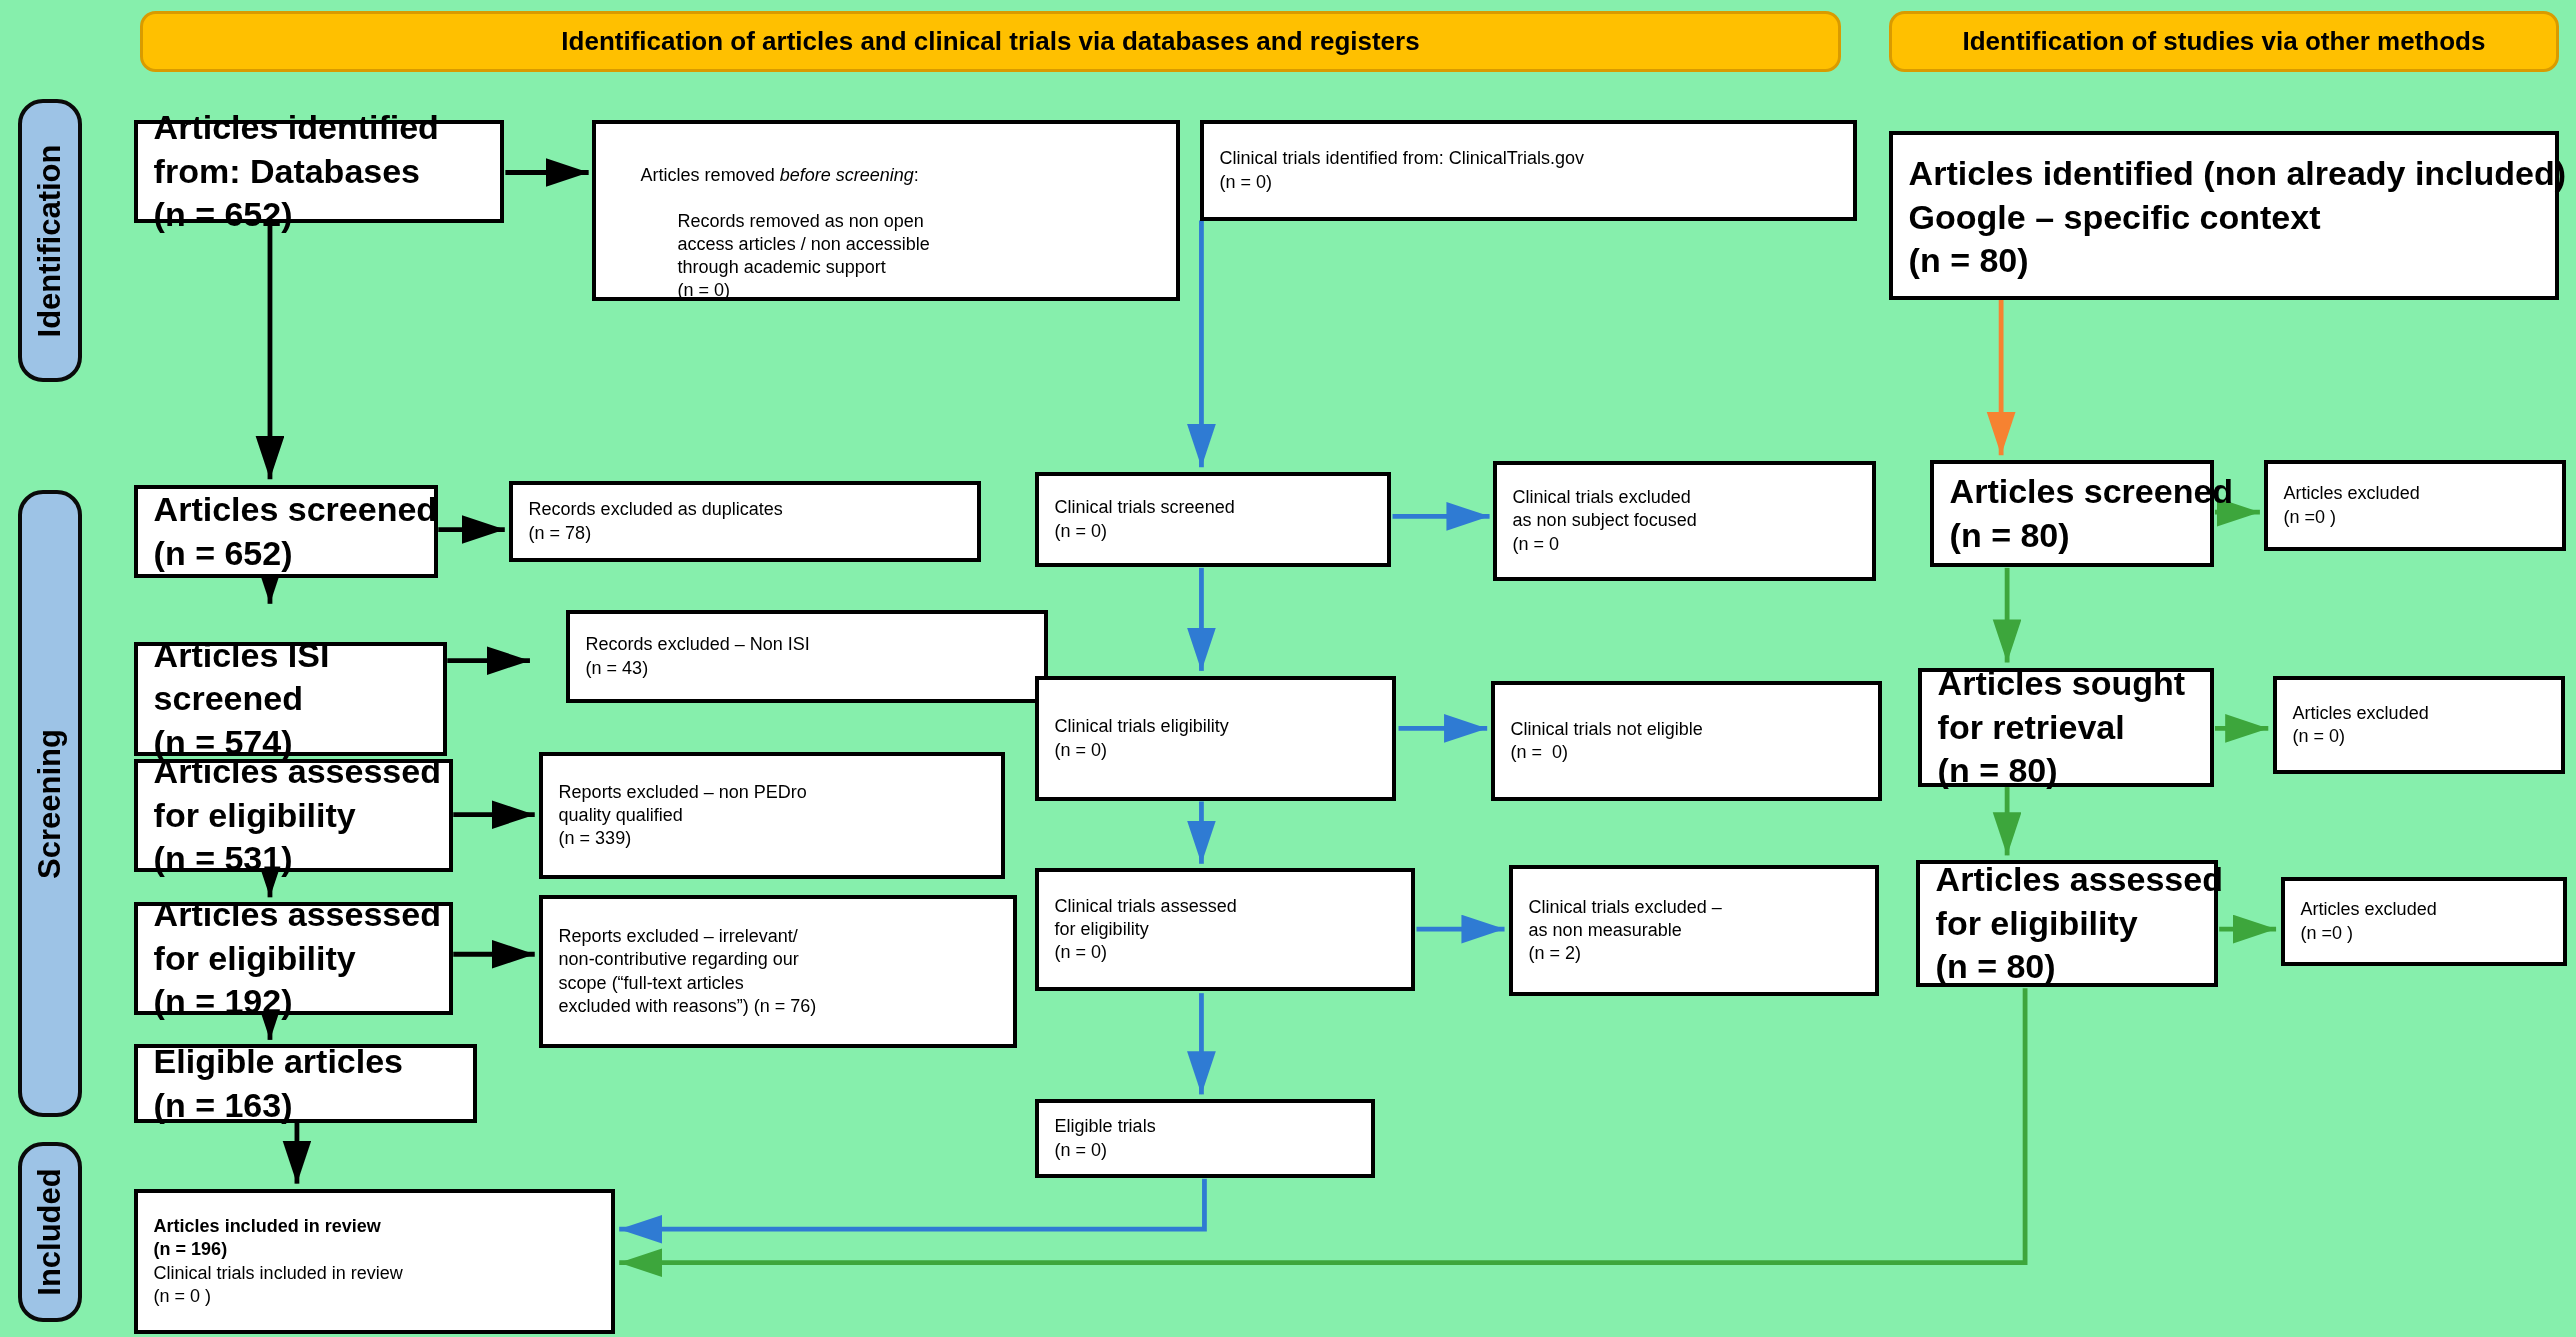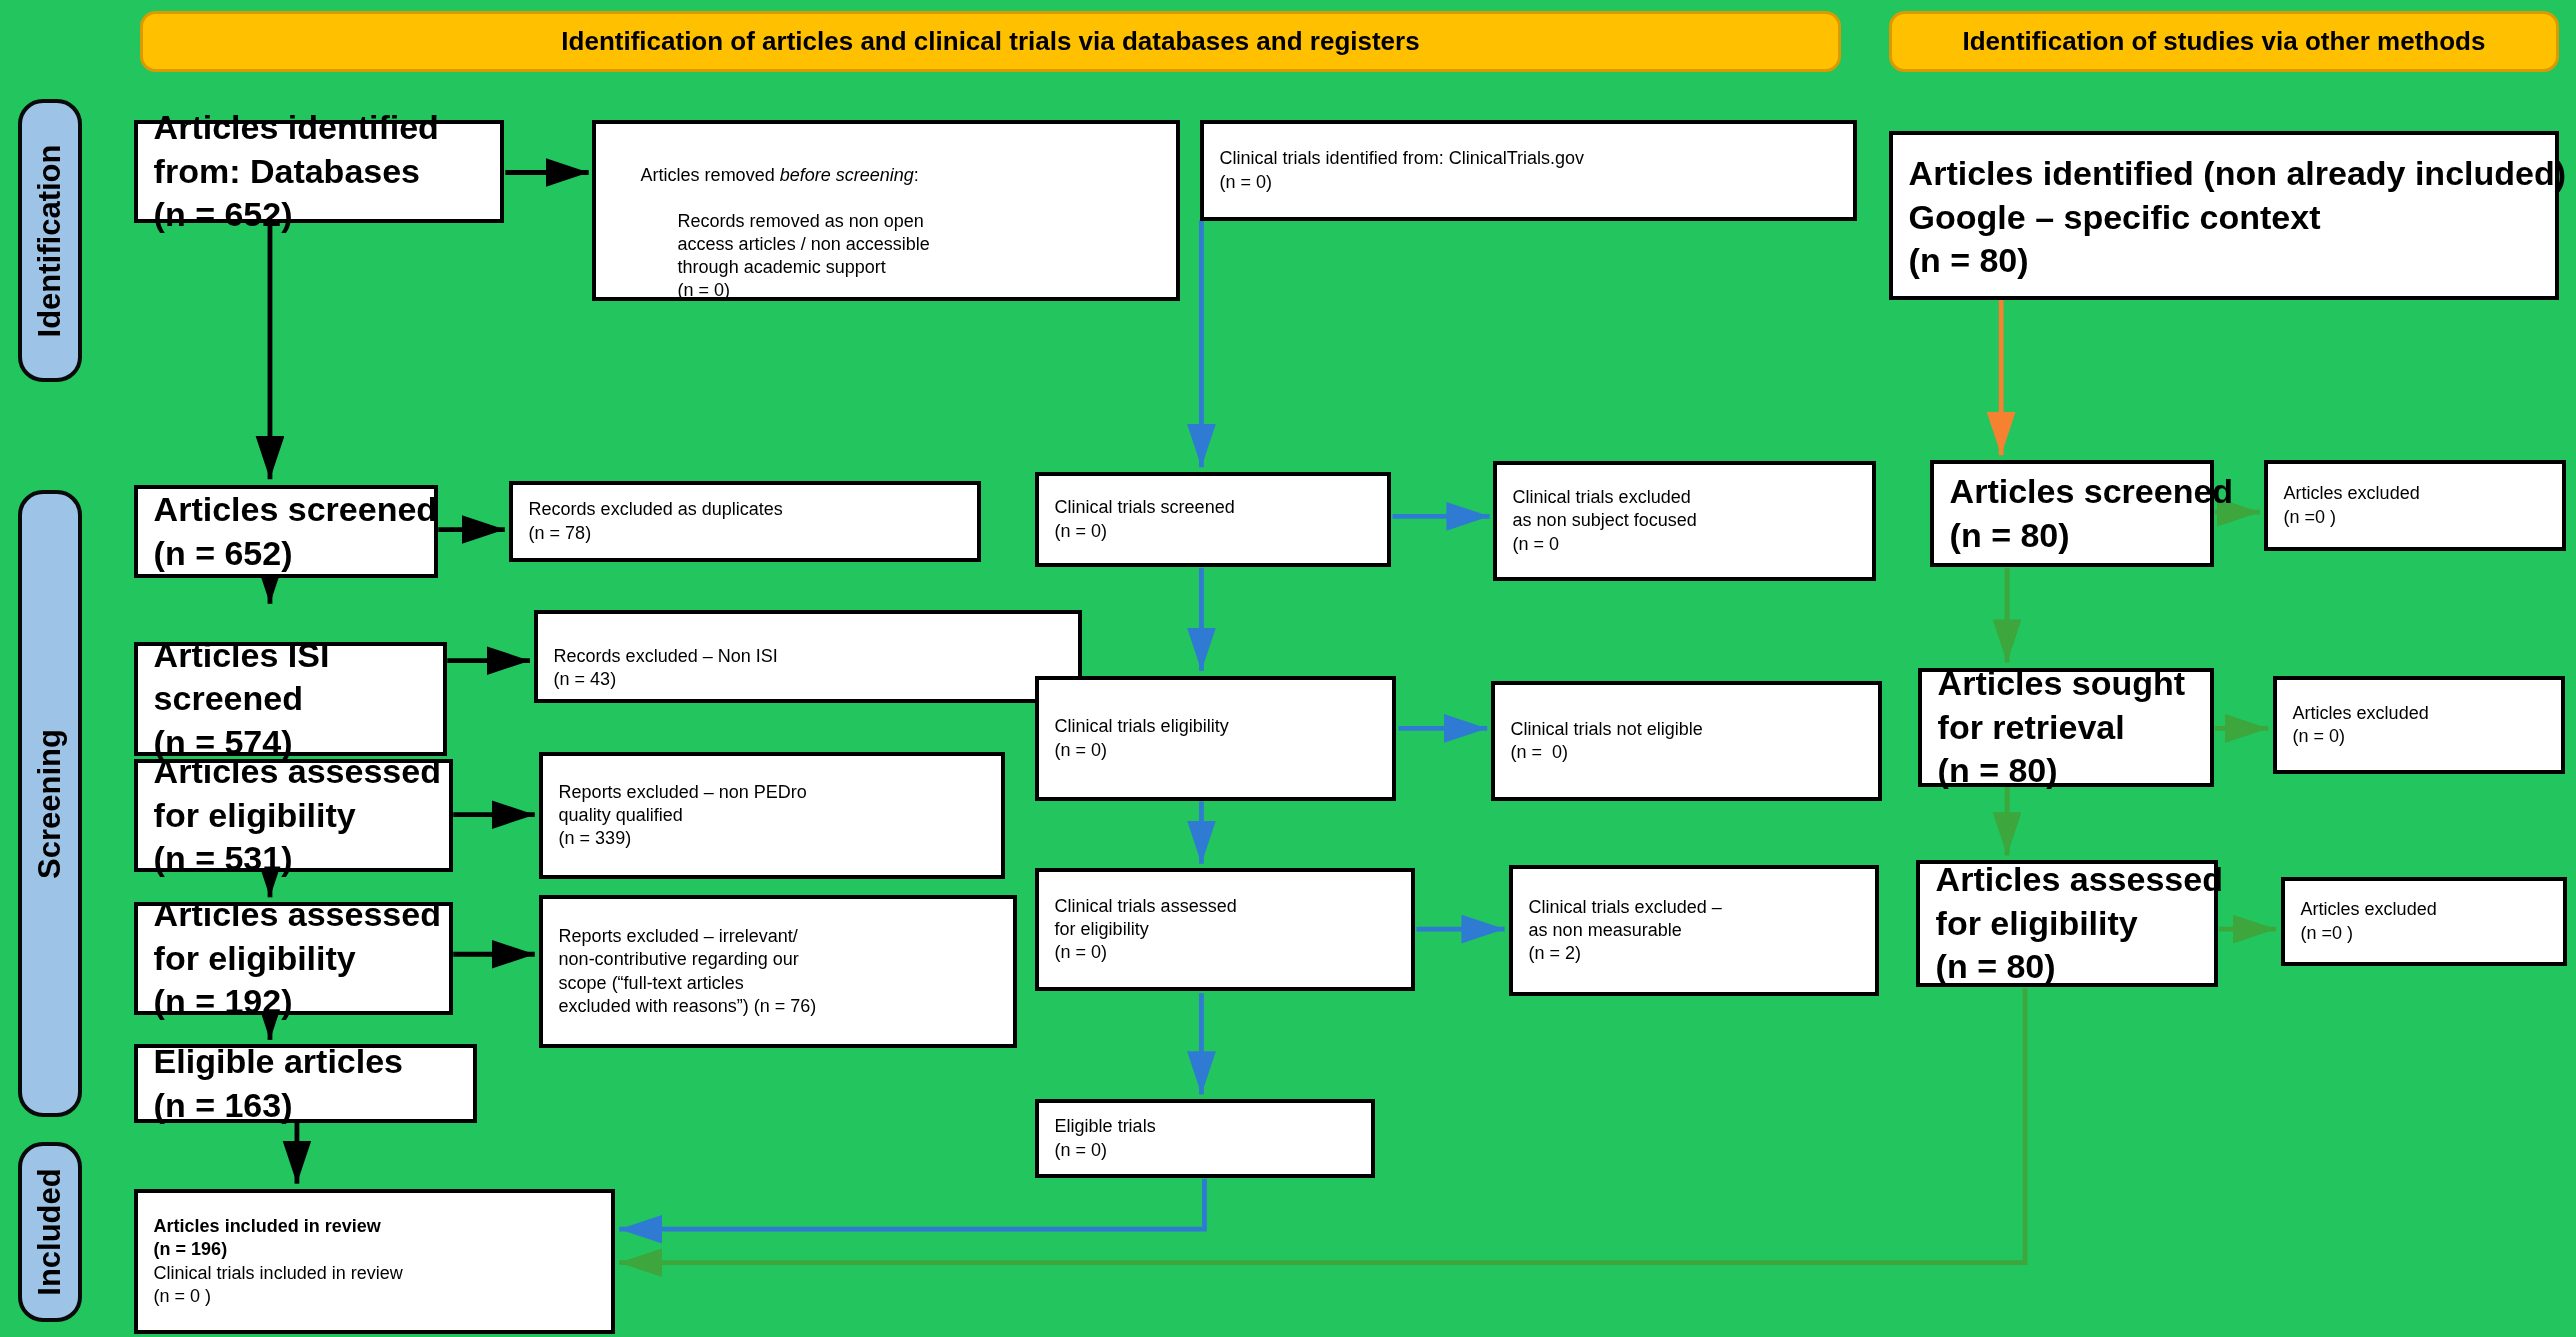--- a/index.html
+++ b/index.html
@@ -1,19 +1,19 @@
 <!DOCTYPE html>
 <html style="font-size:9.6px"><head>
 <meta charset="utf-8">
 <style>
   html,body{margin:0;padding:0;background:#ffffff;}
   #canvas{
     position:relative;
     width:2576px;height:1337px;
-    background:#22c55e;
+    background:#86efac;
     font-family:"Liberation Sans", sans-serif;
     color:#000;
     overflow:hidden;
   }
   .banner{
     position:absolute;
     background:#FFC000;
     border:3px solid #d99b00;
     border-radius:15.6px;
     display:flex;align-items:center;justify-content:center;
@@ -154,21 +154,21 @@
     <div class="box-text">Records excluded as duplicates
 (n = 78)</div>
   </div>
 
   <div class="box bold" style="left:134px;top:642px;width:313px;height:114px;">
     <div class="box-text">Articles ISI
 screened
 (n = 574)</div>
   </div>
 
-  <div class="box" style="left:534px;top:610px;width:548px;height:93px;justify-content:flex-end;">
+  <div class="box" style="left:566px;top:610px;width:482px;height:93px;">
     <div class="box-text">Records excluded – Non ISI
 (n = 43)</div>
   </div>
 
   <div class="box bold" style="left:134px;top:759px;width:319px;height:113px;">
     <div class="box-text">Articles assessed
 for eligibility
 (n = 531)</div>
   </div>
 

